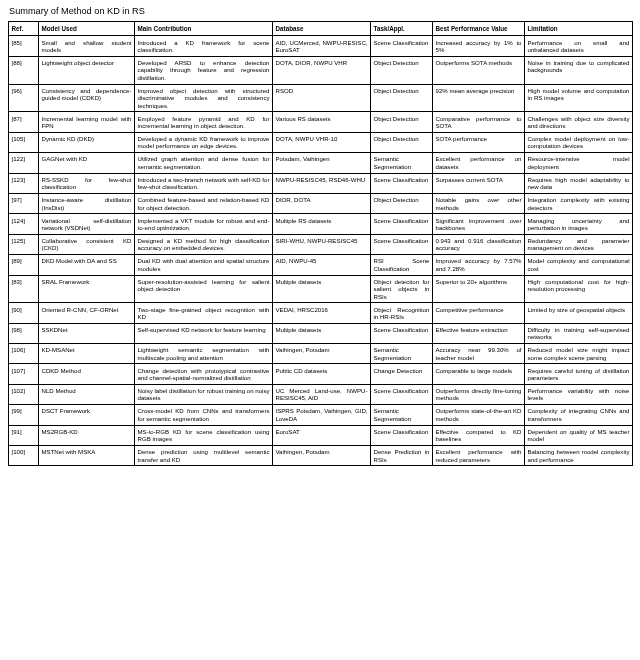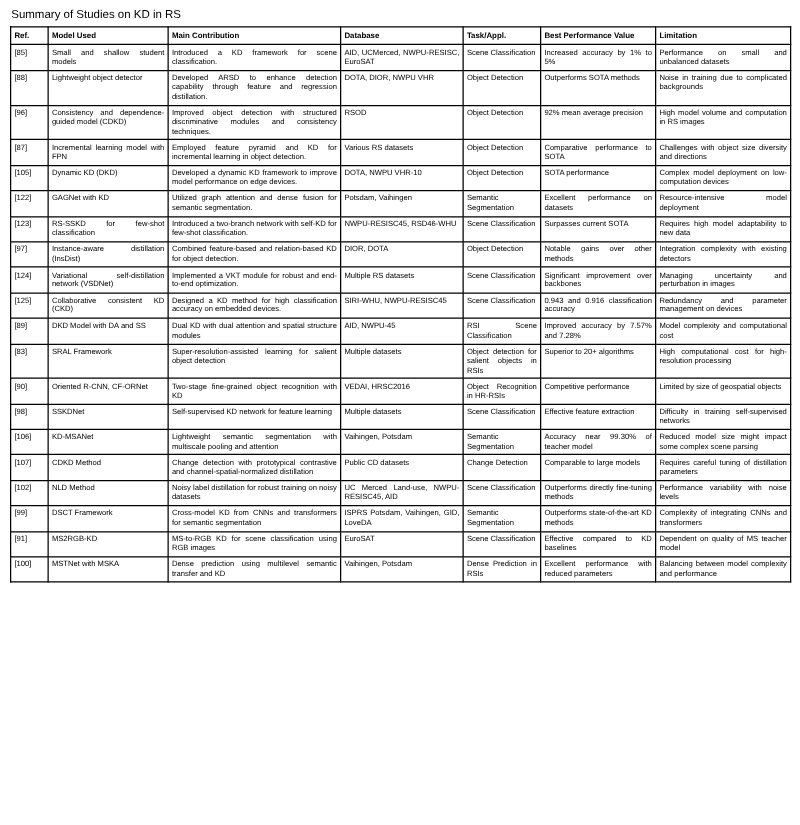--- a/index.html
+++ b/index.html
@@ -56,21 +56,21 @@
   col.c-contrib{ width: 138px; }
   col.c-db     { width: 98px; }
   col.c-task   { width: 62px; }
   col.c-perf   { width: 92px; }
   col.c-limit  { width: 108px; }
 </style>
 </head>
 <body>
 
 <div class="page">
-  <div class="caption">Summary of Studies on KD in RS</div>
+  <div class="caption">Summary of Method on KD in RS</div>
 
   <table class="studies">
     <colgroup>
       <col class="c-ref">
       <col class="c-model">
       <col class="c-contrib">
       <col class="c-db">
       <col class="c-task">
       <col class="c-perf">
       <col class="c-limit">

